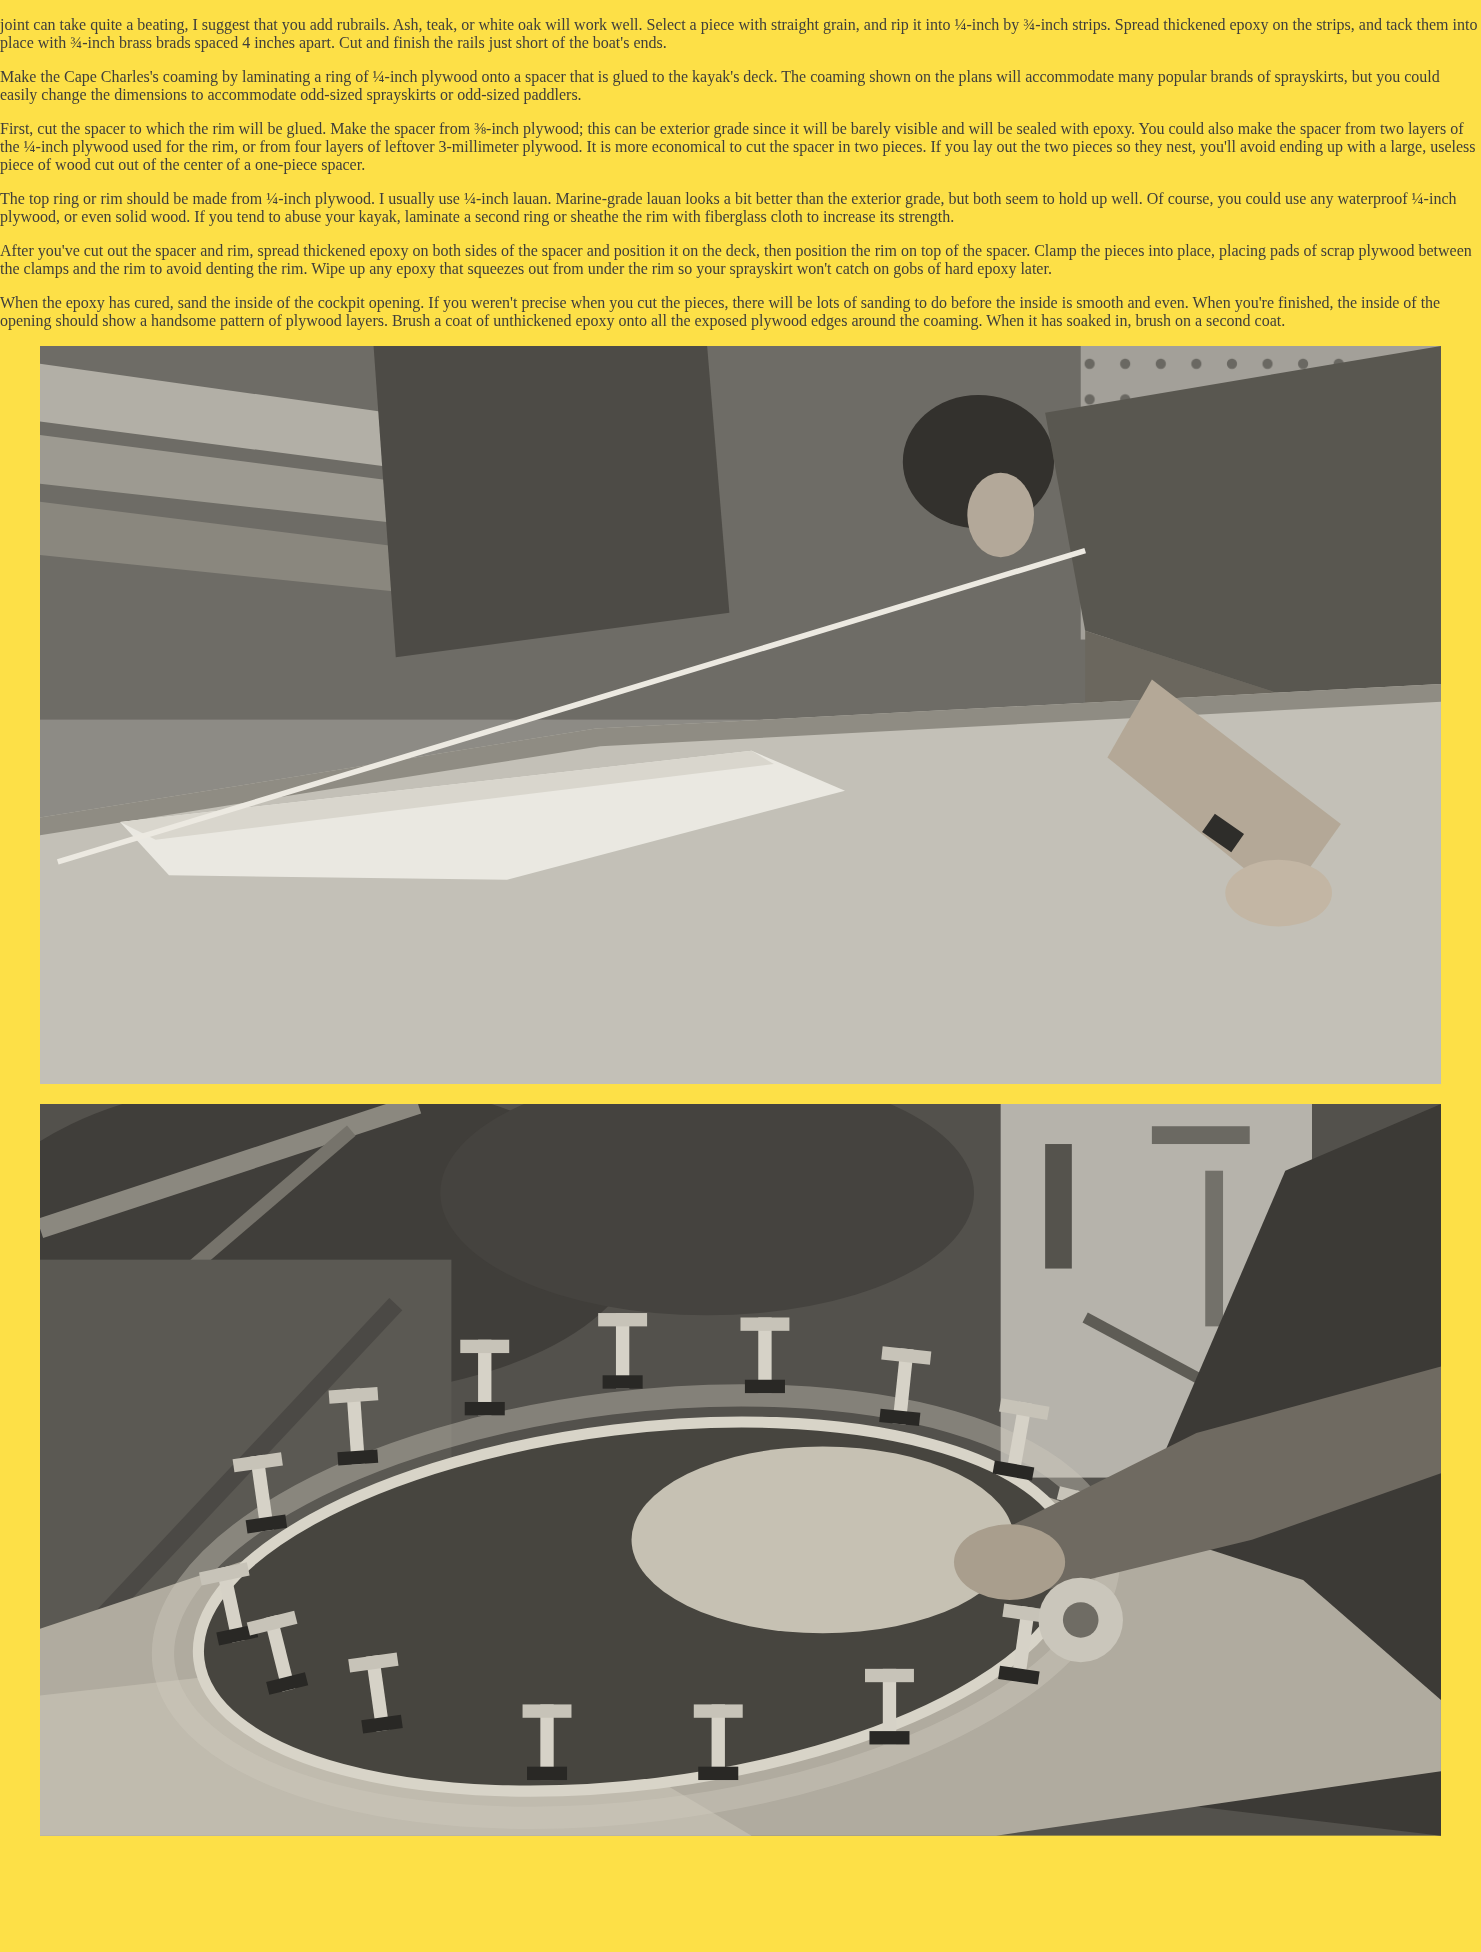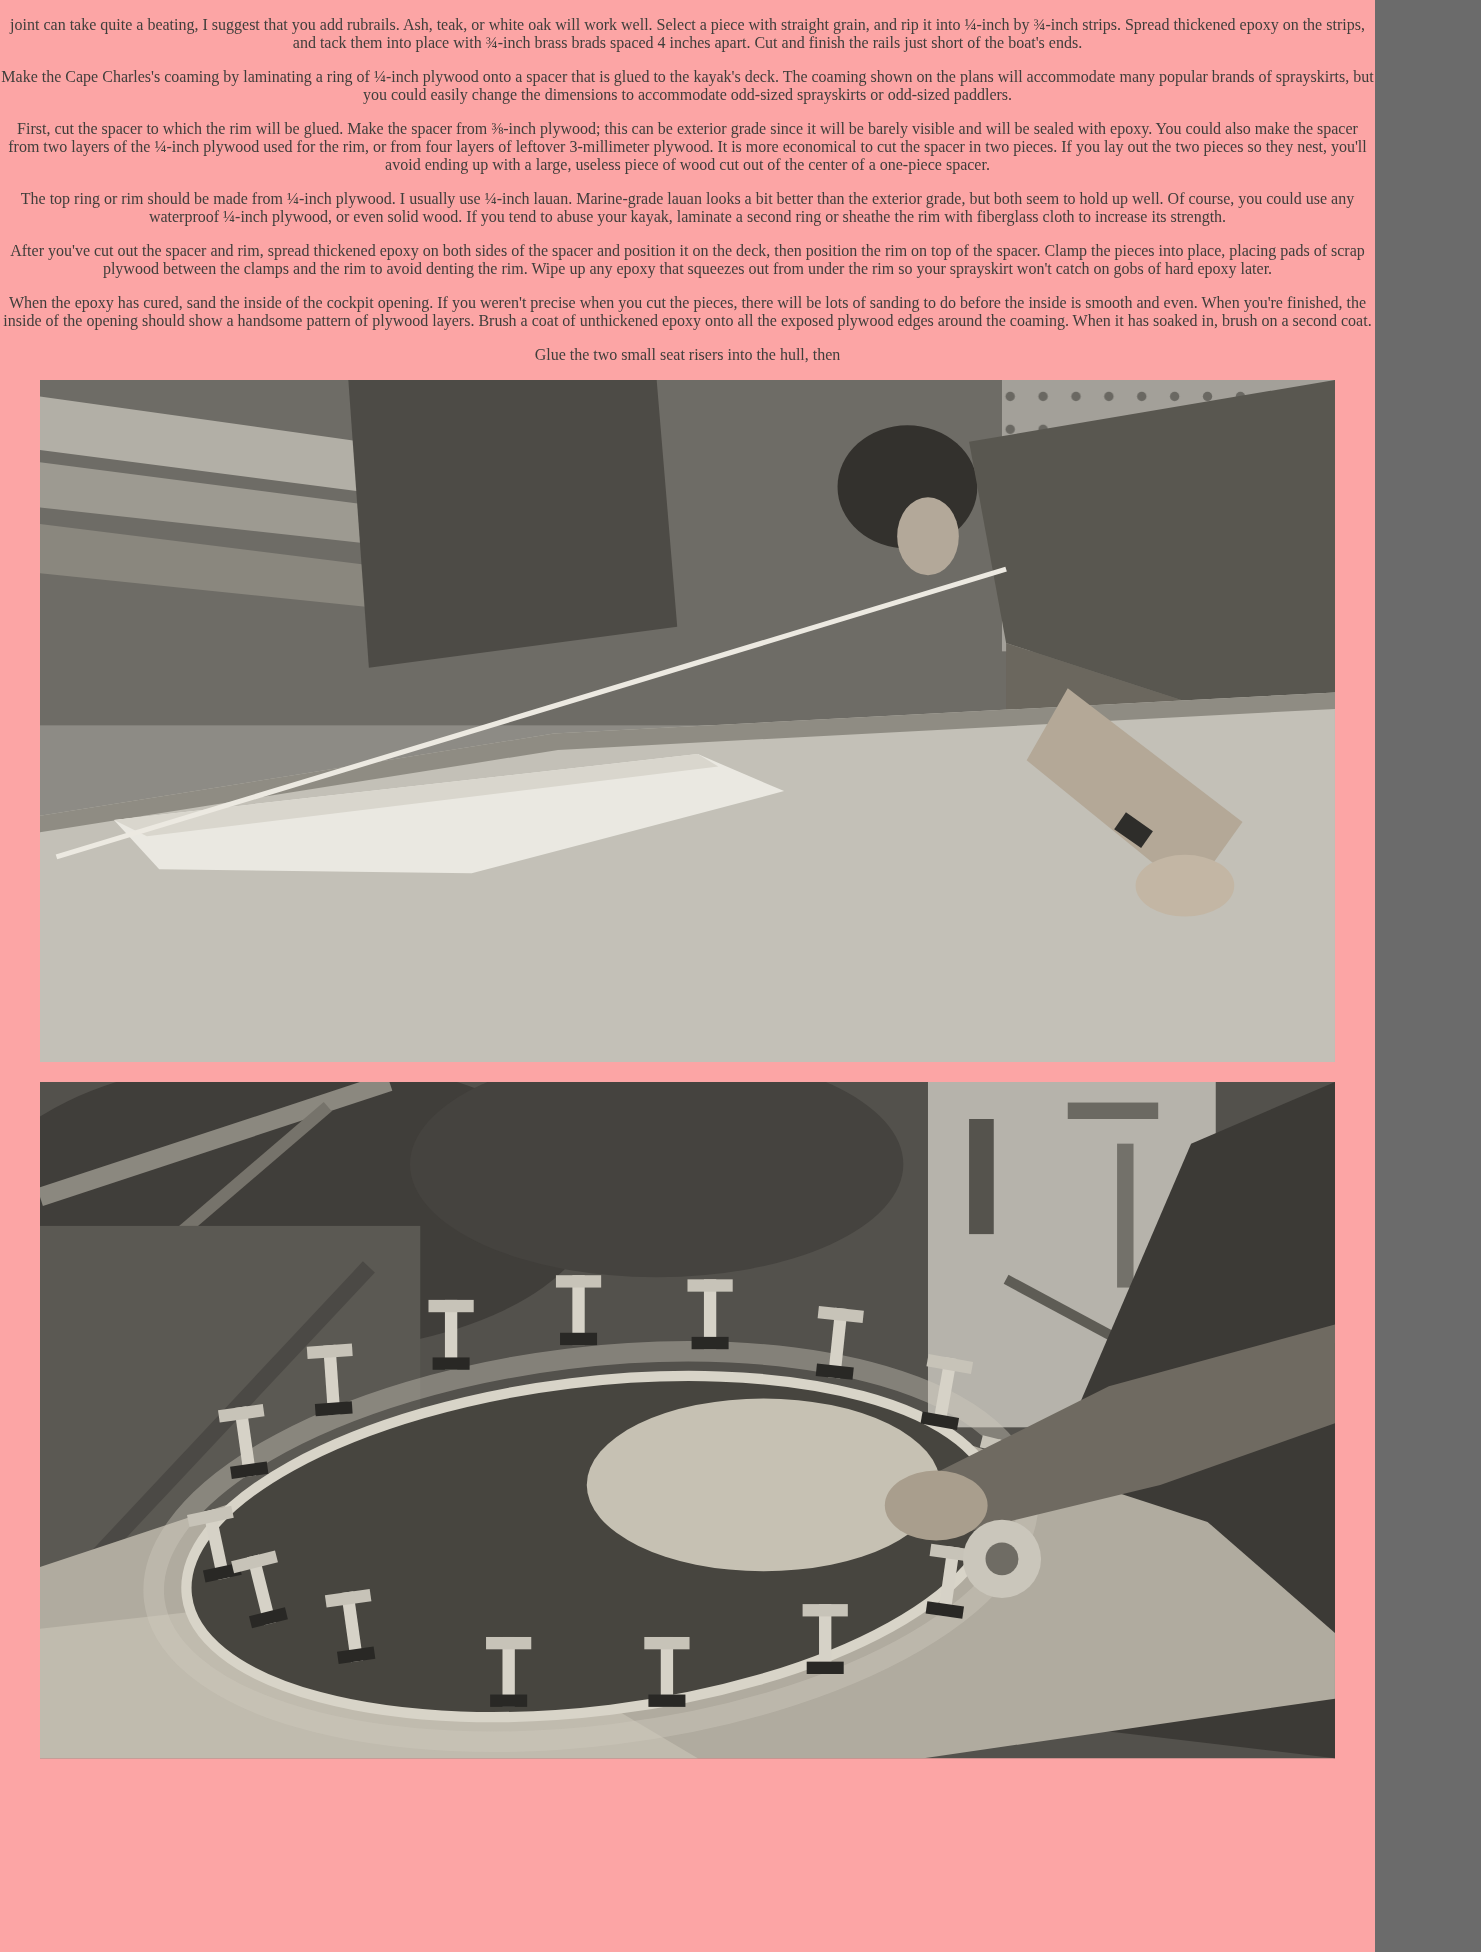--- a/index.html
+++ b/index.html
@@ -1,23 +1,22 @@
 <!DOCTYPE html>
 <html><head>
 <meta charset="utf-8">
 <style>
   html,body{margin:0;padding:0;background:#6b6b6b;}
   .scan{
     position:relative;
-    width:1375px;height:1952px;
-    background:#fca5a5;
+    width:1481px;height:1952px;
+    background:#fde047;
     overflow:hidden;
     font-family:"Liberation Serif", serif;
     color:#3f3e3b;
-    text-align:center;
   }
   
   .top-edge{position:absolute;left:0;top:0;width:100%;height:9px;
     background:linear-gradient(90deg,#161615,#2d2d2b 28%,#1e1e1d 55%,#35353:
     ;background-color:#1e1e1d;}
   .top-edge{background:linear-gradient(90deg,#161615,#2d2d2b 28%,#1e1e1d 55%,#343431 82%,#1a1a19);}
   .gutter-line-a{position:absolute;left:11px;top:0;width:2px;height:176px;background:#a09d95;}
   .gutter-line-b{position:absolute;left:33px;top:0;width:1px;height:170px;background:#d9d6ce;}
   .gutter-mark{position:absolute;left:4px;top:7px;width:9px;height:26px;background:#4c4c48;border-radius:2px;opacity:.75;}
   .header-rule{position:absolute;left:0;top:171px;width:858px;height:2px;background:#8f8d86;}
@@ -68,21 +67,20 @@
   <div class="right-edge-shade"></div>
   <div class="column-divider"></div>
 
   <div class="text-col">
     <p class="first">joint can take quite a beating, I suggest that you add rubrails. Ash, teak, or white oak will work well. Select a piece with straight grain, and rip it into ¼-inch by ¾-inch strips. Spread thickened epoxy on the strips, and tack them into place with ¾-inch brass brads spaced 4 inches apart. Cut and finish the rails just short of the boat's ends.</p>
     <p>Make the Cape Charles's coaming by laminating a ring of ¼-inch plywood onto a spacer that is glued to the kayak's deck. The coaming shown on the plans will accommodate many popular brands of sprayskirts, but you could easily change the dimensions to accommodate odd-sized sprayskirts or odd-sized paddlers.</p>
     <p>First, cut the spacer to which the rim will be glued. Make the spacer from ⅜-inch plywood; this can be exterior grade since it will be barely visible and will be sealed with epoxy. You could also make the spacer from two layers of the ¼-inch plywood used for the rim, or from four layers of leftover 3-millimeter plywood. It is more economical to cut the spacer in two pieces. If you lay out the two pieces so they nest, you'll avoid ending up with a large, useless piece of wood cut out of the center of a one-piece spacer.</p>
     <p>The top ring or rim should be made from ¼-inch plywood. I usually use ¼-inch lauan. Marine-grade lauan looks a bit better than the exterior grade, but both seem to hold up well. Of course, you could use any waterproof ¼-inch plywood, or even solid wood. If you tend to abuse your kayak, laminate a second ring or sheathe the rim with fiberglass cloth to increase its strength.</p>
     <p>After you've cut out the spacer and rim, spread thickened epoxy on both sides of the spacer and position it on the deck, then position the rim on top of the spacer. Clamp the pieces into place, placing pads of scrap plywood between the clamps and the rim to avoid denting the rim. Wipe up any epoxy that squeezes out from under the rim so your sprayskirt won't catch on gobs of hard epoxy later.</p>
     <p>When the epoxy has cured, sand the inside of the cockpit opening. If you weren't precise when you cut the pieces, there will be lots of sanding to do before the inside is smooth and even. When you're finished, the inside of the opening should show a handsome pattern of plywood layers. Brush a coat of unthickened epoxy onto all the exposed plywood edges around the coaming. When it has soaked in, brush on a second coat.</p>
-    <p>Glue the two small seat risers into the hull, then</p>
   </div>
 
   <figure class="fig1">
     <div class="photo">
       <svg viewBox="0 0 630 332" preserveAspectRatio="none">
         <defs>
           <pattern id="pgb1" width="16" height="16" patternUnits="userSpaceOnUse">
             <rect width="16" height="16" fill="#a3a099"></rect>
               <circle cx="8" cy="8" r="2.3" fill="#6a6862"></circle>
           </pattern>

